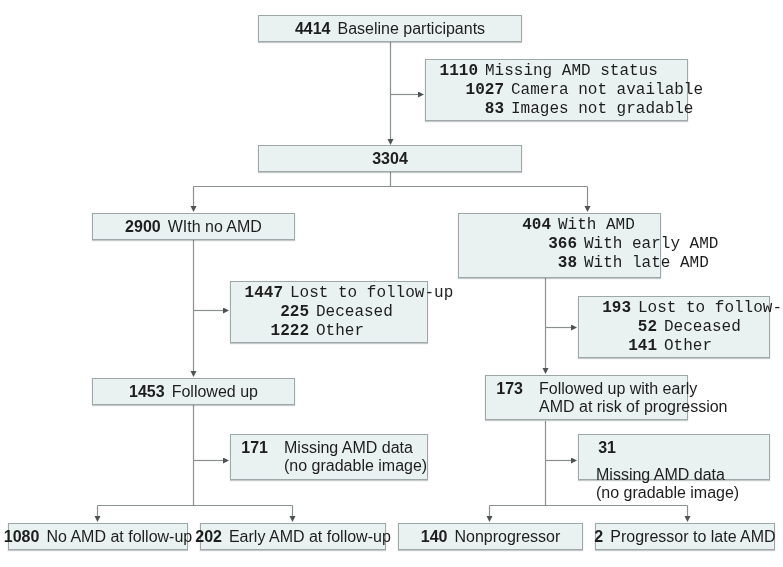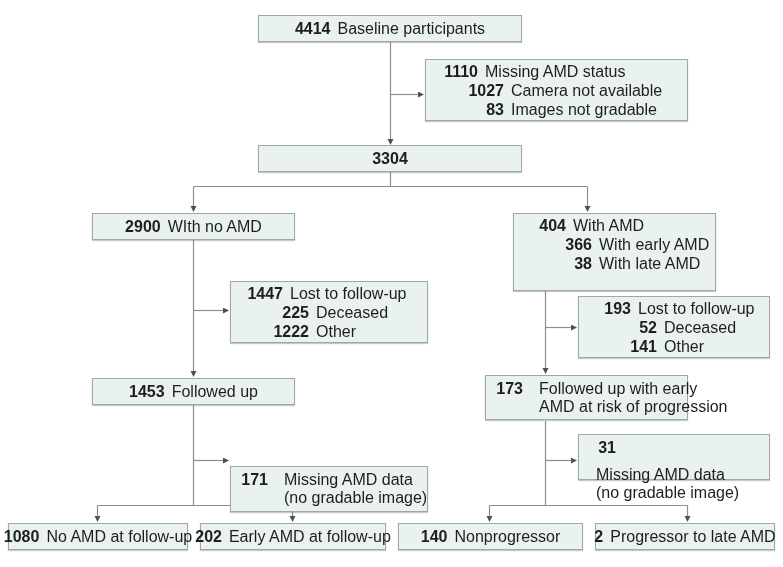--- a/index.html
+++ b/index.html
@@ -20,21 +20,21 @@
   .ah-path{fill:var(--arrow);}
   .box{
     position:absolute;background:var(--box-fill);
     border:1px solid var(--box-border);box-sizing:border-box;
     box-shadow:0 1px 1px rgba(90,100,100,0.35);
   }
   .box.center{display:flex;align-items:center;justify-content:center;}
   .box.center .num{font-weight:bold;}
   .box.center .lbl{margin-left:7px;white-space:nowrap;}
   .rows{padding:2px 4px 0 12px;}
-  .row{display:flex;line-height:19px;}
+  .row{display:flex;line-height:19px;font-family:Liberation Mono, monospace;}
   .row .num{font-weight:bold;text-align:right;flex:0 0 auto;}
   .row .lbl{margin-left:7px;white-space:nowrap;}
   .w1{width:40px;}
   .w2{width:66px;}
   .hang{display:flex;padding:4px 4px 0 10px;line-height:18px;gap:9px;}
   .hang .num{font-weight:bold;width:27px;text-align:right;flex:0 0 auto;}
   .hang .lbl{margin-left:7px;}
   .hang .lbl div{white-space:nowrap;}
 </style>
 </head>
@@ -100,21 +100,21 @@
 
   <div class="box center" style="left:258px;top:145px;width:264px;height:27px;">
     <span class="num">3304</span>
   </div>
 
   <div class="box center" style="left:92px;top:213px;width:203px;height:27px;">
     <span class="num">2900</span>
     <span class="lbl">WIth no AMD</span>
   </div>
 
-  <div class="box" style="left:513px;top:213px;width:203px;height:78px;">
+  <div class="box" style="left:458px;top:213px;width:203px;height:65px;padding-left:40px;">
     <div class="rows">
       <div class="row">
         <span class="num w1">404</span>
         <span class="lbl">With AMD</span>
       </div>
       <div class="row">
         <span class="num w2">366</span>
         <span class="lbl">With early AMD</span>
       </div>
       <div class="row">
@@ -164,21 +164,21 @@
   </div>
 
   <div class="box hang" style="left:485px;top:375px;width:203px;height:45px;">
     <span class="num">173</span>
     <span class="lbl">
       <div>Followed up with early</div>
       <div>AMD at risk of progression</div>
     </span>
   </div>
 
-  <div class="box hang" style="left:230px;top:434px;width:198px;height:46px;margin-top:32px;">
+  <div class="box hang" style="left:230px;top:434px;width:198px;height:46px;">
     <span class="num">171</span>
     <span class="lbl">
       <div>Missing AMD data</div>
       <div>(no gradable image)</div>
     </span>
   </div>
 
   <div class="box hang" style="left:578px;top:434px;width:192px;height:46px;flex-direction:column;">
     <span class="num">31</span>
     <span class="lbl">

